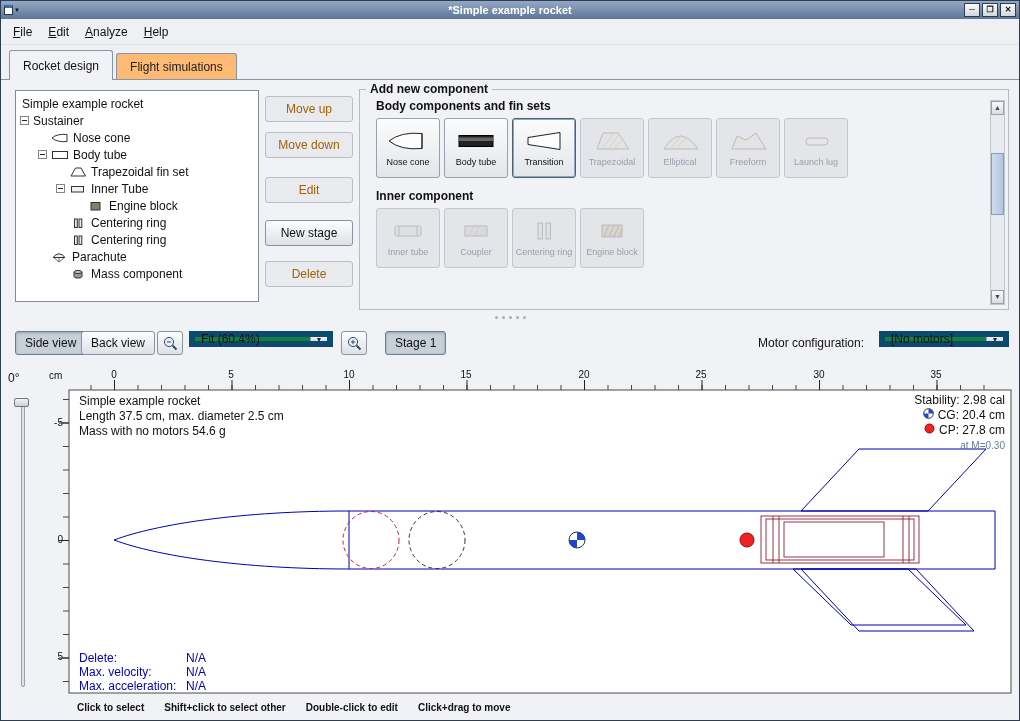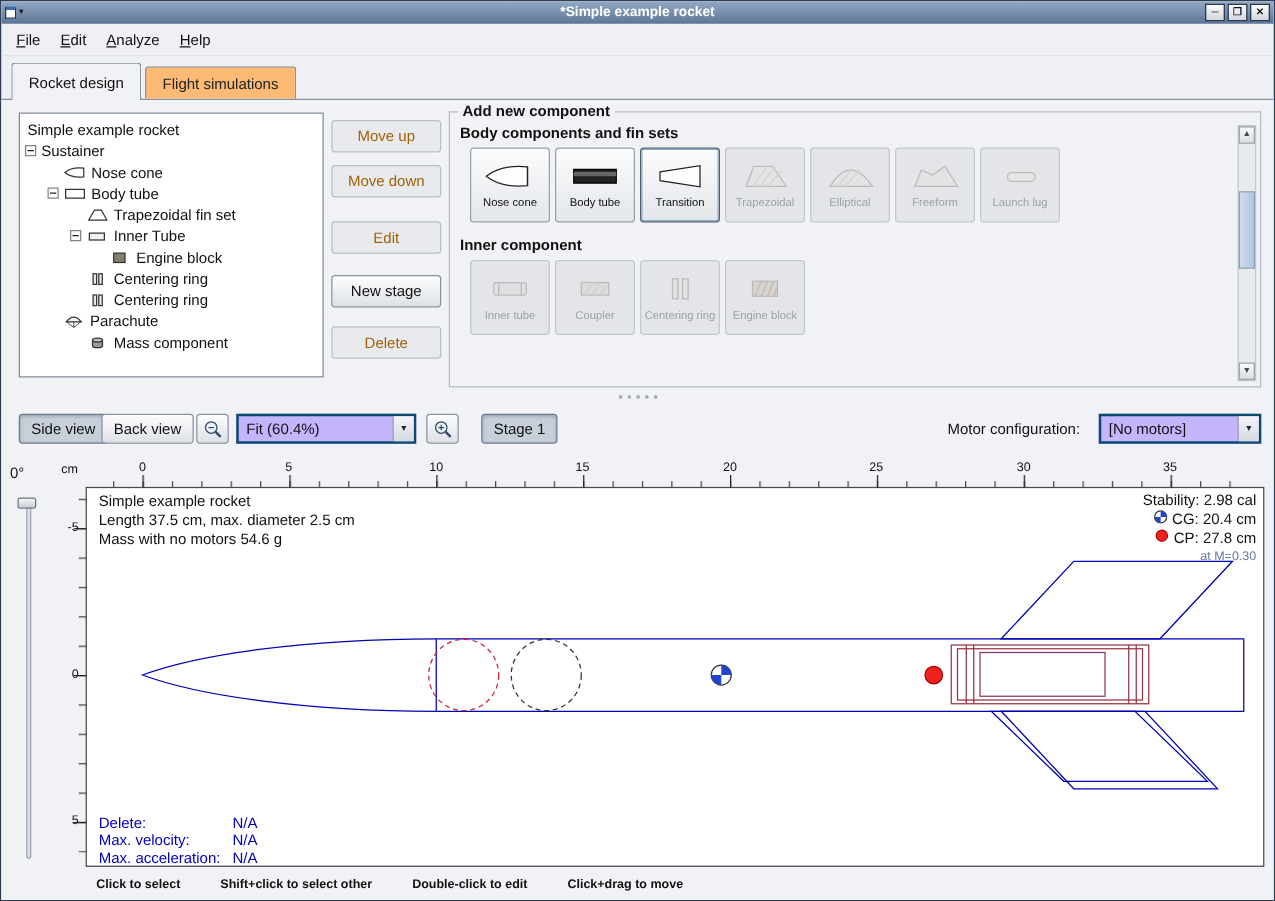--- a/index.html
+++ b/index.html
@@ -31,61 +31,61 @@
 .thandle::before{content:"";position:absolute;left:1px;right:1px;top:3px;border-top:1px solid #222}
 .ticon{flex:none;width:18px;height:12px;margin-right:4px}
 
 .btncol{position:absolute;left:264px;top:16px;width:88px;display:flex;flex-direction:column}
 .abtn{height:26px;border:1px solid #8a93a0;border-radius:3px;background:linear-gradient(#fcfdfe,#dde1e6);font-size:12px;font-family:inherit;color:#111}
 .abtn.disabled{color:#a16207;background:#e8eaee;border-color:#b9bec7}
 .mt10{margin-top:10px}.mt19{margin-top:19px}.mt17{margin-top:17px}.mt15{margin-top:15px}
 
 .addfield{position:absolute;left:358px;top:2px;width:650px;height:228px;border:1px solid #b6bac1}
 .addfield legend{font-weight:bold;margin-left:6px;padding:0 4px;font-size:12px}
-.sect-title{font-weight:bold;font-size:12px;margin:3px 0 5px 8px}
+.sect-title{font-weight:bold;font-size:12px;margin:3px 0 5px 16px}
 .crow{display:flex;gap:4px;margin-left:16px;margin-right:32px}
 .cbtn{width:64px;height:60px;border:1px solid #98a0ab;border-radius:3px;background:linear-gradient(#fbfcfd,#e3e6ea);display:flex;flex-direction:column;align-items:center;justify-content:center;gap:1px}
 .clabel{font-size:9px;line-height:1.1;text-align:center;padding:0 1px}
 .cbtn.focusd{border-color:#51606f;box-shadow:inset 0 0 0 1px #8fa6c6}
 .cbtn.disabled{background:#e3e5e8;border-color:#c3c8ce;color:#9aa1ab}
 .cbtn.disabled svg{opacity:.55}
 .sbar{position:absolute;right:3px;top:4px;bottom:4px;width:15px;background:#e7eaee;border:1px solid #c2c7cf}
 .sbtn{position:absolute;left:0;width:13px;height:14px;background:linear-gradient(#f8f9fa,#d9dde2);border:1px solid #9aa2ad;font-size:7px;text-align:center;line-height:12px;color:#445}
 .sup{top:0}.sdown{bottom:0}
 .sthumb{position:absolute;left:0;top:52px;width:13px;height:62px;background:linear-gradient(90deg,#cfdcee,#b3c5de);border:1px solid #8b9cb5}
 
 .splitter{position:absolute;left:0;right:0;top:231px;height:12px;display:flex;align-items:center;justify-content:center;gap:4px}
 .sdot{width:3px;height:3px;background:#a8aeb6;border-radius:50%}
 
 .vtoolbar{position:absolute;left:0;right:0;top:247px;height:34px}
 .tbtn{position:absolute;top:4px;height:24px;border:1px solid #8a93a0;border-radius:3px;background:linear-gradient(#fcfdfe,#dde1e6);font-size:12px;font-family:inherit;padding:0 9px;color:#111}
 .pressed{background:#c7cfd9;box-shadow:inset 0 1px 3px #96a1af;border-color:#6f7b8a}
 .zbtn{width:26px;padding:0;display:inline-flex;align-items:center;justify-content:center}
-.dd{position:absolute;top:4px;height:24px;background:#c4b5fd;border:2px solid #0c4a6e;display:flex;align-items:center}
+.dd{position:absolute;top:4px;height:16px;background:#15803d;border:6px solid #0c4a6e;display:flex;align-items:center}
 .ddtext{flex:1;padding:0 6px;font-size:12px;white-space:nowrap;overflow:hidden}
 .ddarrow{width:17px;height:100%;background:linear-gradient(#f2f4f7,#d6dbe2);border-left:1px solid #9aa2ad;font-size:7px;display:flex;align-items:center;justify-content:center;color:#223}
 #motorlabel{position:absolute;top:9px;left:757px}
 
 .canvas{position:absolute;left:0;right:0;top:287px;height:332px}
 .rot-label{position:absolute;left:7px;top:4px}
 .rot-track{position:absolute;left:20px;top:34px;width:4px;height:286px;background:#dfe2e7;border:1px solid #99a1ac;border-radius:2px}
 .rot-handle{position:absolute;left:13px;top:31px;width:15px;height:9px;background:linear-gradient(#f4f5f7,#c9ced6);border:1px solid #6d7785;border-radius:2px}
 .unit-label{position:absolute;left:48px;top:3px;font-size:10px}
 .hnum{position:absolute;top:2px;width:28px;text-align:center;font-size:10px}
 .vnum{position:absolute;left:36px;width:26px;text-align:right;font-size:10px}
 #draw{position:absolute;left:46px;top:0}
 .info{position:absolute;left:78px;top:27px;line-height:15px}
 .stab{position:absolute;right:14px;top:26px;text-align:right;line-height:15px}
 .stabrow{display:flex;align-items:center;justify-content:flex-end;gap:4px}
 .mach{font-size:10px;color:#667a9e}
 .flight{position:absolute;left:78px;top:284px;color:#0000bb;line-height:14px}
 .frow{display:flex}
 .flab{width:107px}
 
-.statusbar{position:absolute;left:0;right:0;top:619px;height:16px;display:flex;gap:32px;padding-left:76px;font-size:10px;font-weight:bold;align-items:center}
+.statusbar{position:absolute;left:0;right:0;top:619px;height:16px;display:flex;gap:20px;padding-left:76px;font-size:10px;font-weight:bold;align-items:center}
 </style>
 </head>
 <body>
 
 <div id="win">
 
   <div class="titlebar">
     <span class="wicon">
         <span class="pg"></span>
         <span class="car">▼</span>

